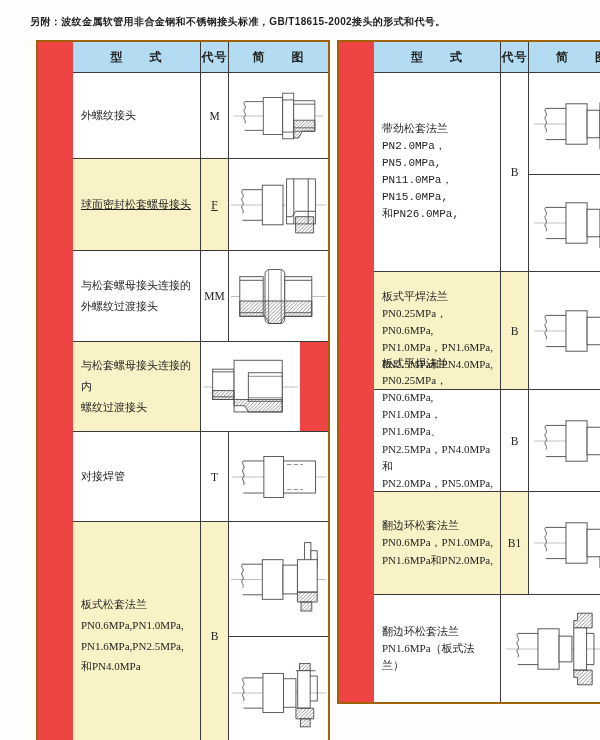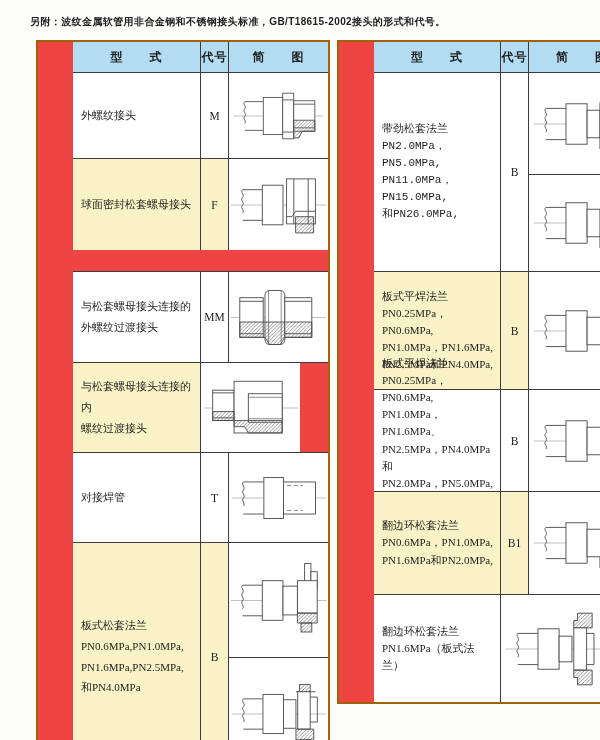--- a/index.html
+++ b/index.html
@@ -63,21 +63,21 @@
                 <rect x="60" y="18" width="13" height="54" fill="#fff"></rect>
                 <path d="M60,26 H73 M60,64 H73"></path>
                 <rect x="73" y="27" width="25" height="36" fill="#fff"></rect>
                 <path d="M73,31 H98 M73,59 H98"></path>
                 <path d="M73,50 H98 V63 H83 L79,71 H73 Z" fill="url(#hp)"></path>
               </g>
             </svg>
           </div>
         </div>
       </div>
-      <div class="row" style="height: 92px;">
+      <div class="row" style="height: 92px; text-decoration: underline;">
         <div class="cell type-cell" style="width: 127px; background: rgb(249, 242, 198);">球面密封松套螺母接头</div>
         <div class="cell code-cell" style="width: 28px; background: rgb(249, 242, 198);">F</div>
         <div class="cell diag-col" style="width: 100px;">
           <div class="diag">
             <svg viewBox="0 0 110 90" width="101" height="84">
               <defs>
                 <pattern id="hp" width="4" height="4" patternUnits="userSpaceOnUse">
                   <path d="M0,4 L4,0" stroke="#6a6a6a" stroke-width="0.8"></path>
                 </pattern>
               </defs>
@@ -88,21 +88,21 @@
                 <rect x="37" y="23" width="23" height="44" fill="#fff"></rect>
                 <rect x="64" y="16" width="32" height="50" fill="#fff"></rect>
                 <path d="M72,16 V66 M88,16 V66"></path>
                 <path d="M64,58 H70 L74,52 H96"></path>
                 <path d="M74,58 H94 V76 H74 Z" fill="url(#hp)"></path>
               </g>
             </svg>
           </div>
         </div>
       </div>
-      <div class="row" style="height: 91px; margin-top: 21px;">
+      <div class="row" style="height: 91px;">
         <div class="cell type-cell" style="width: 127px; background: rgb(255, 255, 255);">与松套螺母接头连接的
 外螺纹过渡接头</div>
         <div class="cell code-cell" style="width: 28px; background: rgb(255, 255, 255);">MM</div>
         <div class="cell diag-col" style="width: 100px;">
           <div class="diag">
             <svg viewBox="0 0 110 90" width="99" height="83">
               <defs>
                 <pattern id="hp" width="4" height="4" patternUnits="userSpaceOnUse">
                   <path d="M0,4 L4,0" stroke="#6a6a6a" stroke-width="0.8"></path>
                 </pattern>

